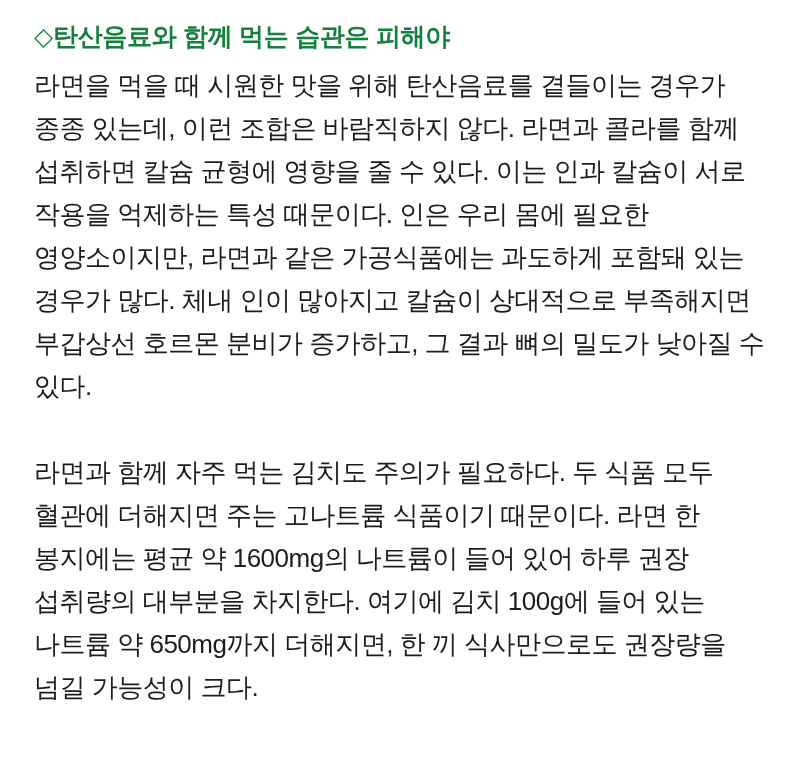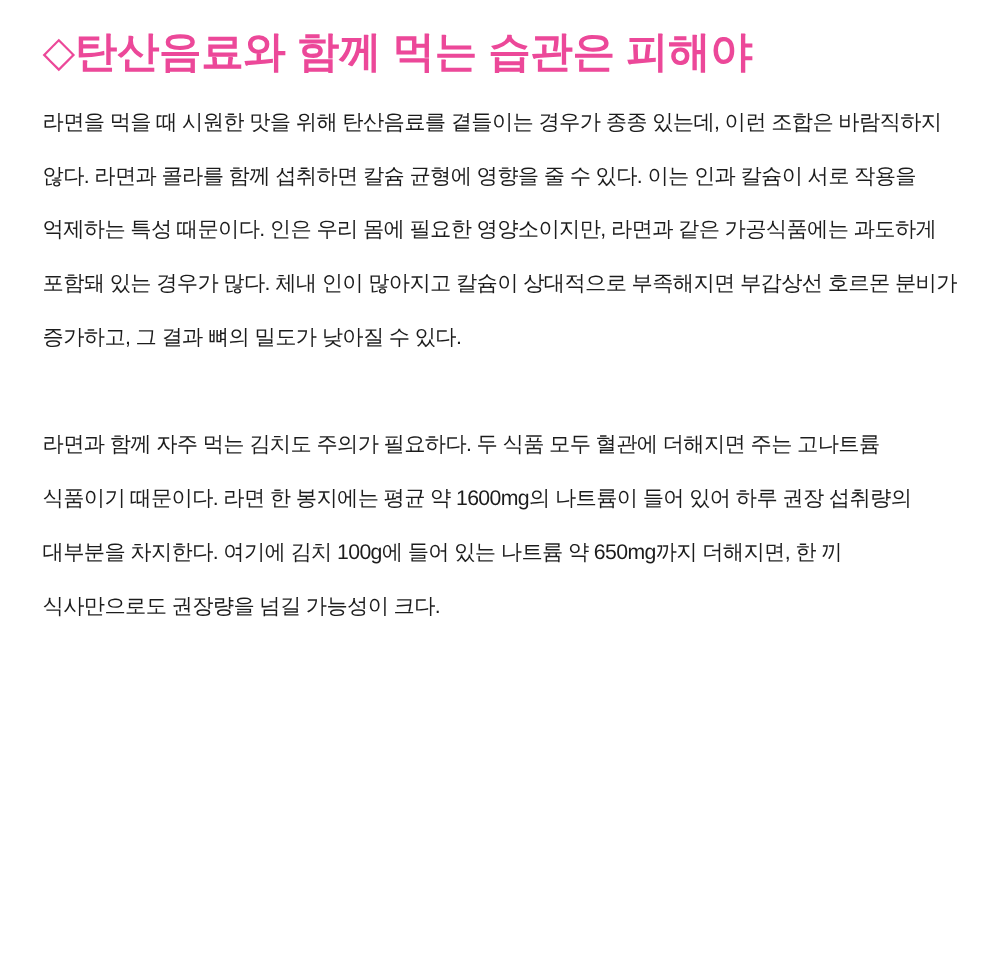--- a/index.html
+++ b/index.html
@@ -15,30 +15,30 @@
     overflow: hidden;
   }
   .page {
     width: 800px;
     height: 776px;
     box-sizing: border-box;
     padding: 20px 34px 0 34px;
     background: #ffffff;
   }
   .article-heading {
-    font-size: 34px;
+    font-size: 25px;
     font-weight: bold;
     line-height: 1.35;
     letter-spacing: -0.3px;
-    color: #ec4899;
+    color: #15803d;
     margin: 0 0 10px 0;
     white-space: pre-wrap;
   }
   .article-paragraph {
-    font-size: 17px;
+    font-size: 26px;
     line-height: 43px;
     letter-spacing: -0.5px;
     color: #1c1c1c;
     margin: 0;
     white-space: pre-wrap;
     word-break: keep-all;
   }
   .paragraph-gap {
     height: 43px;
   }

